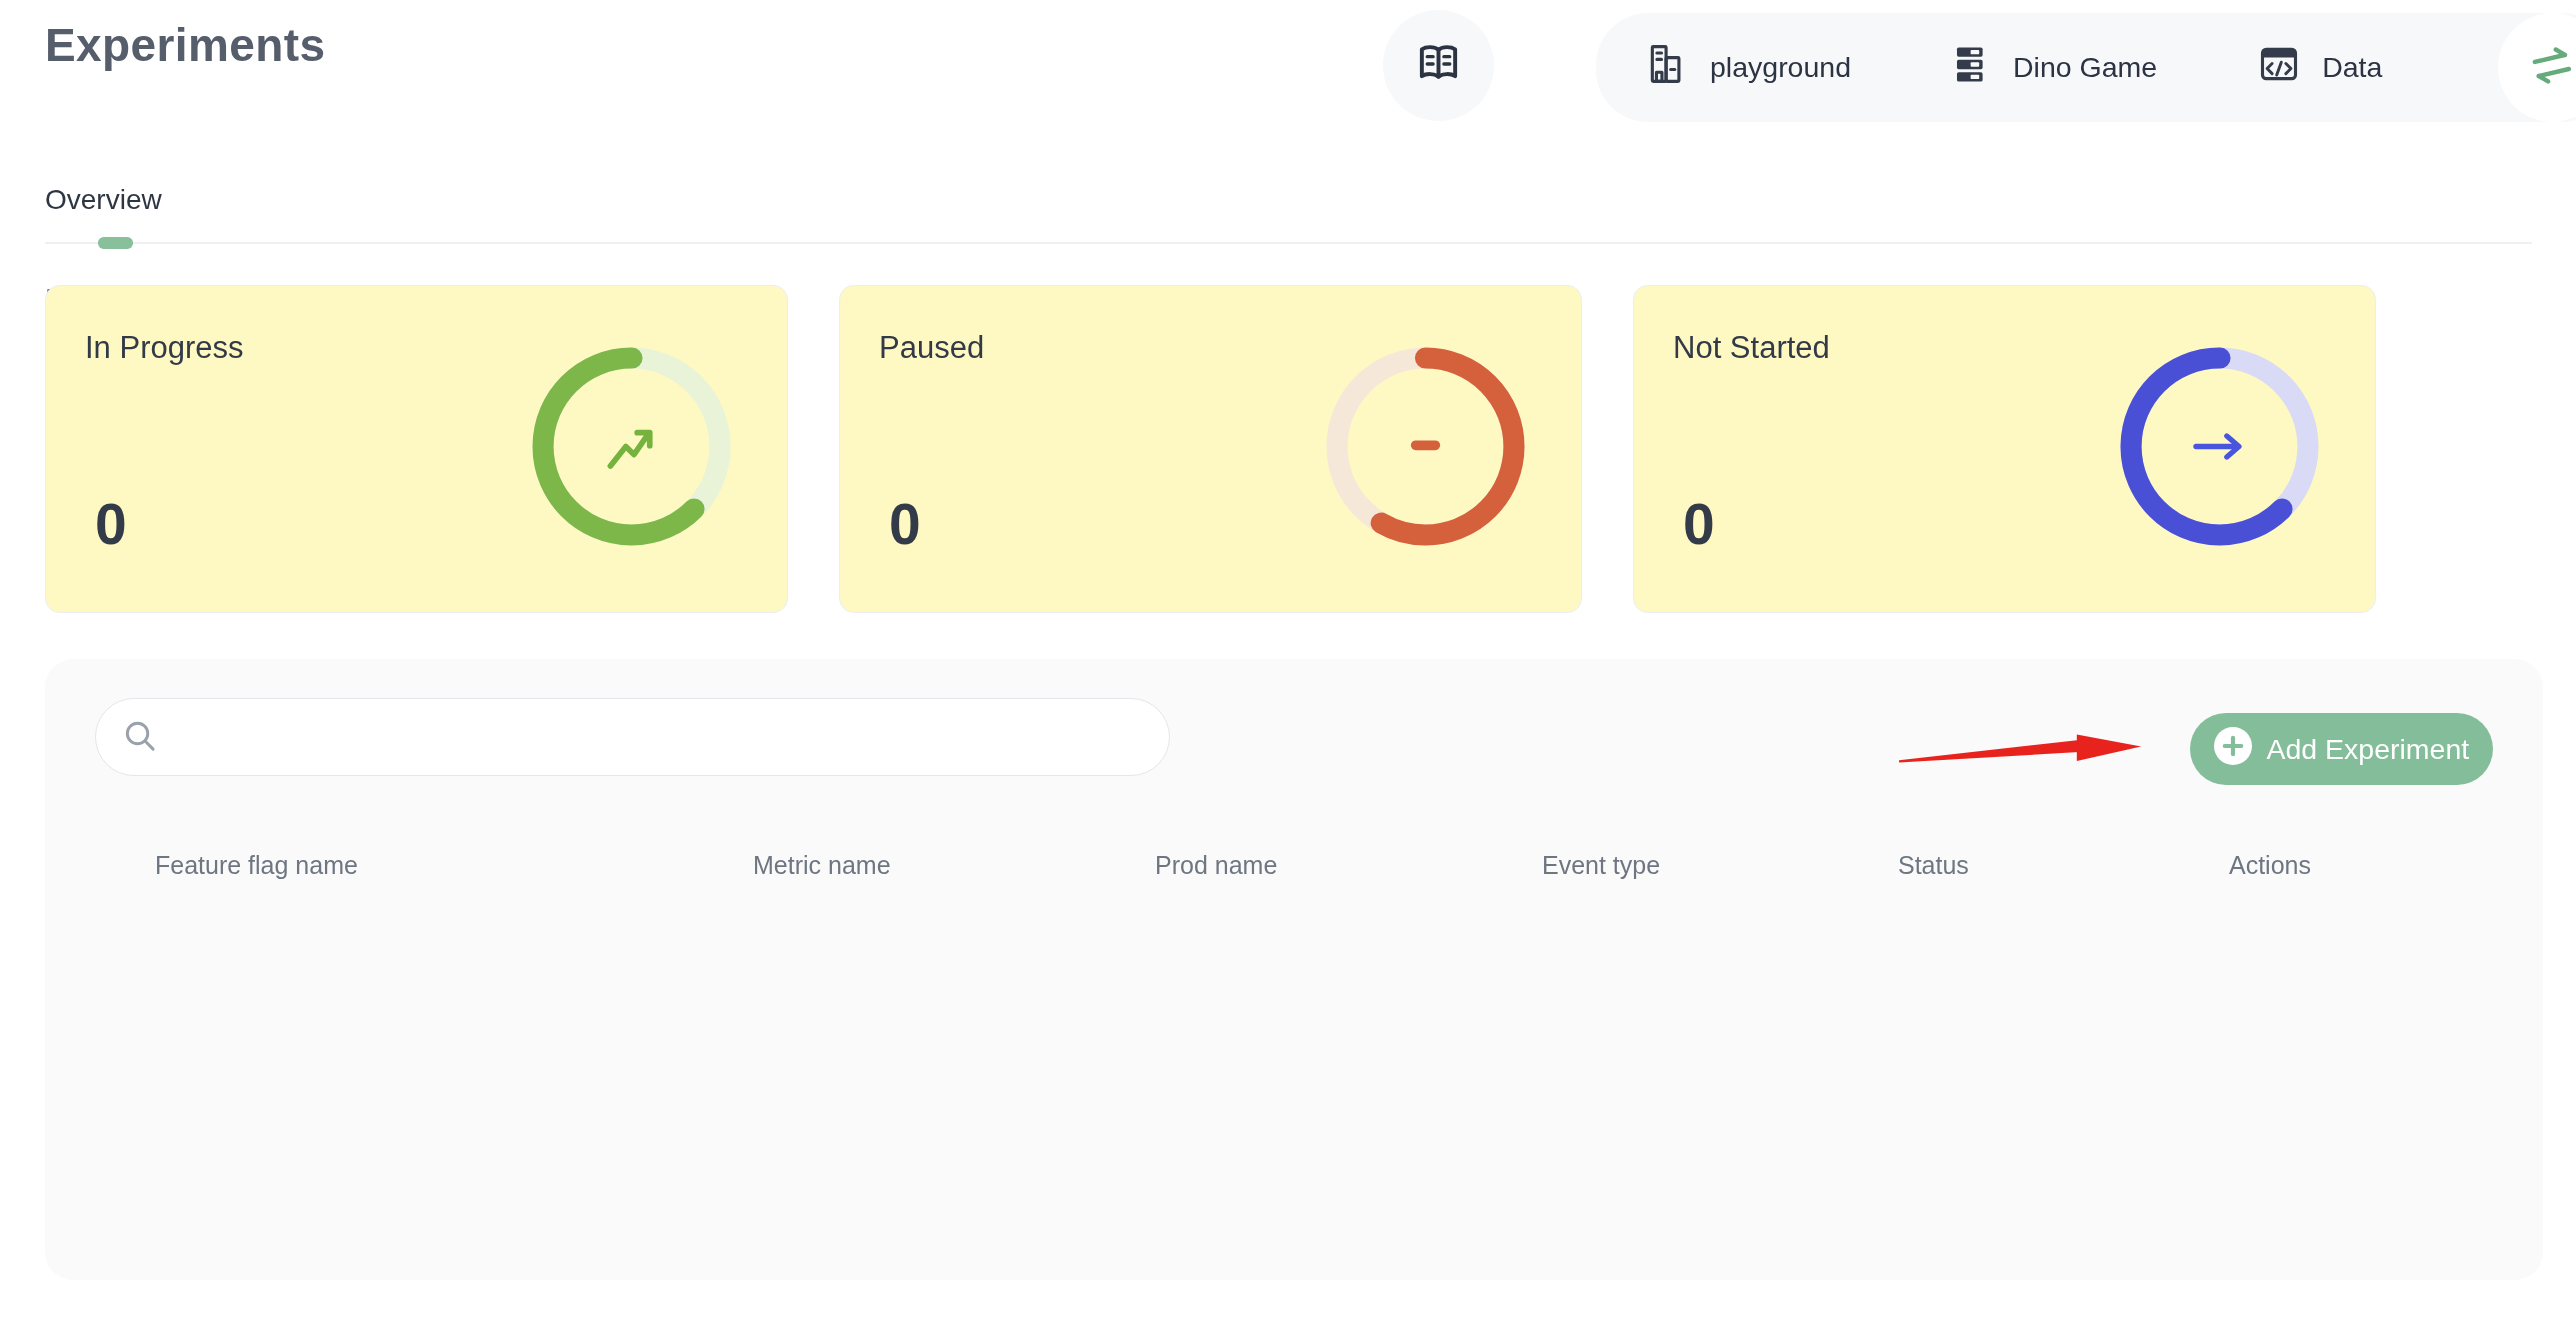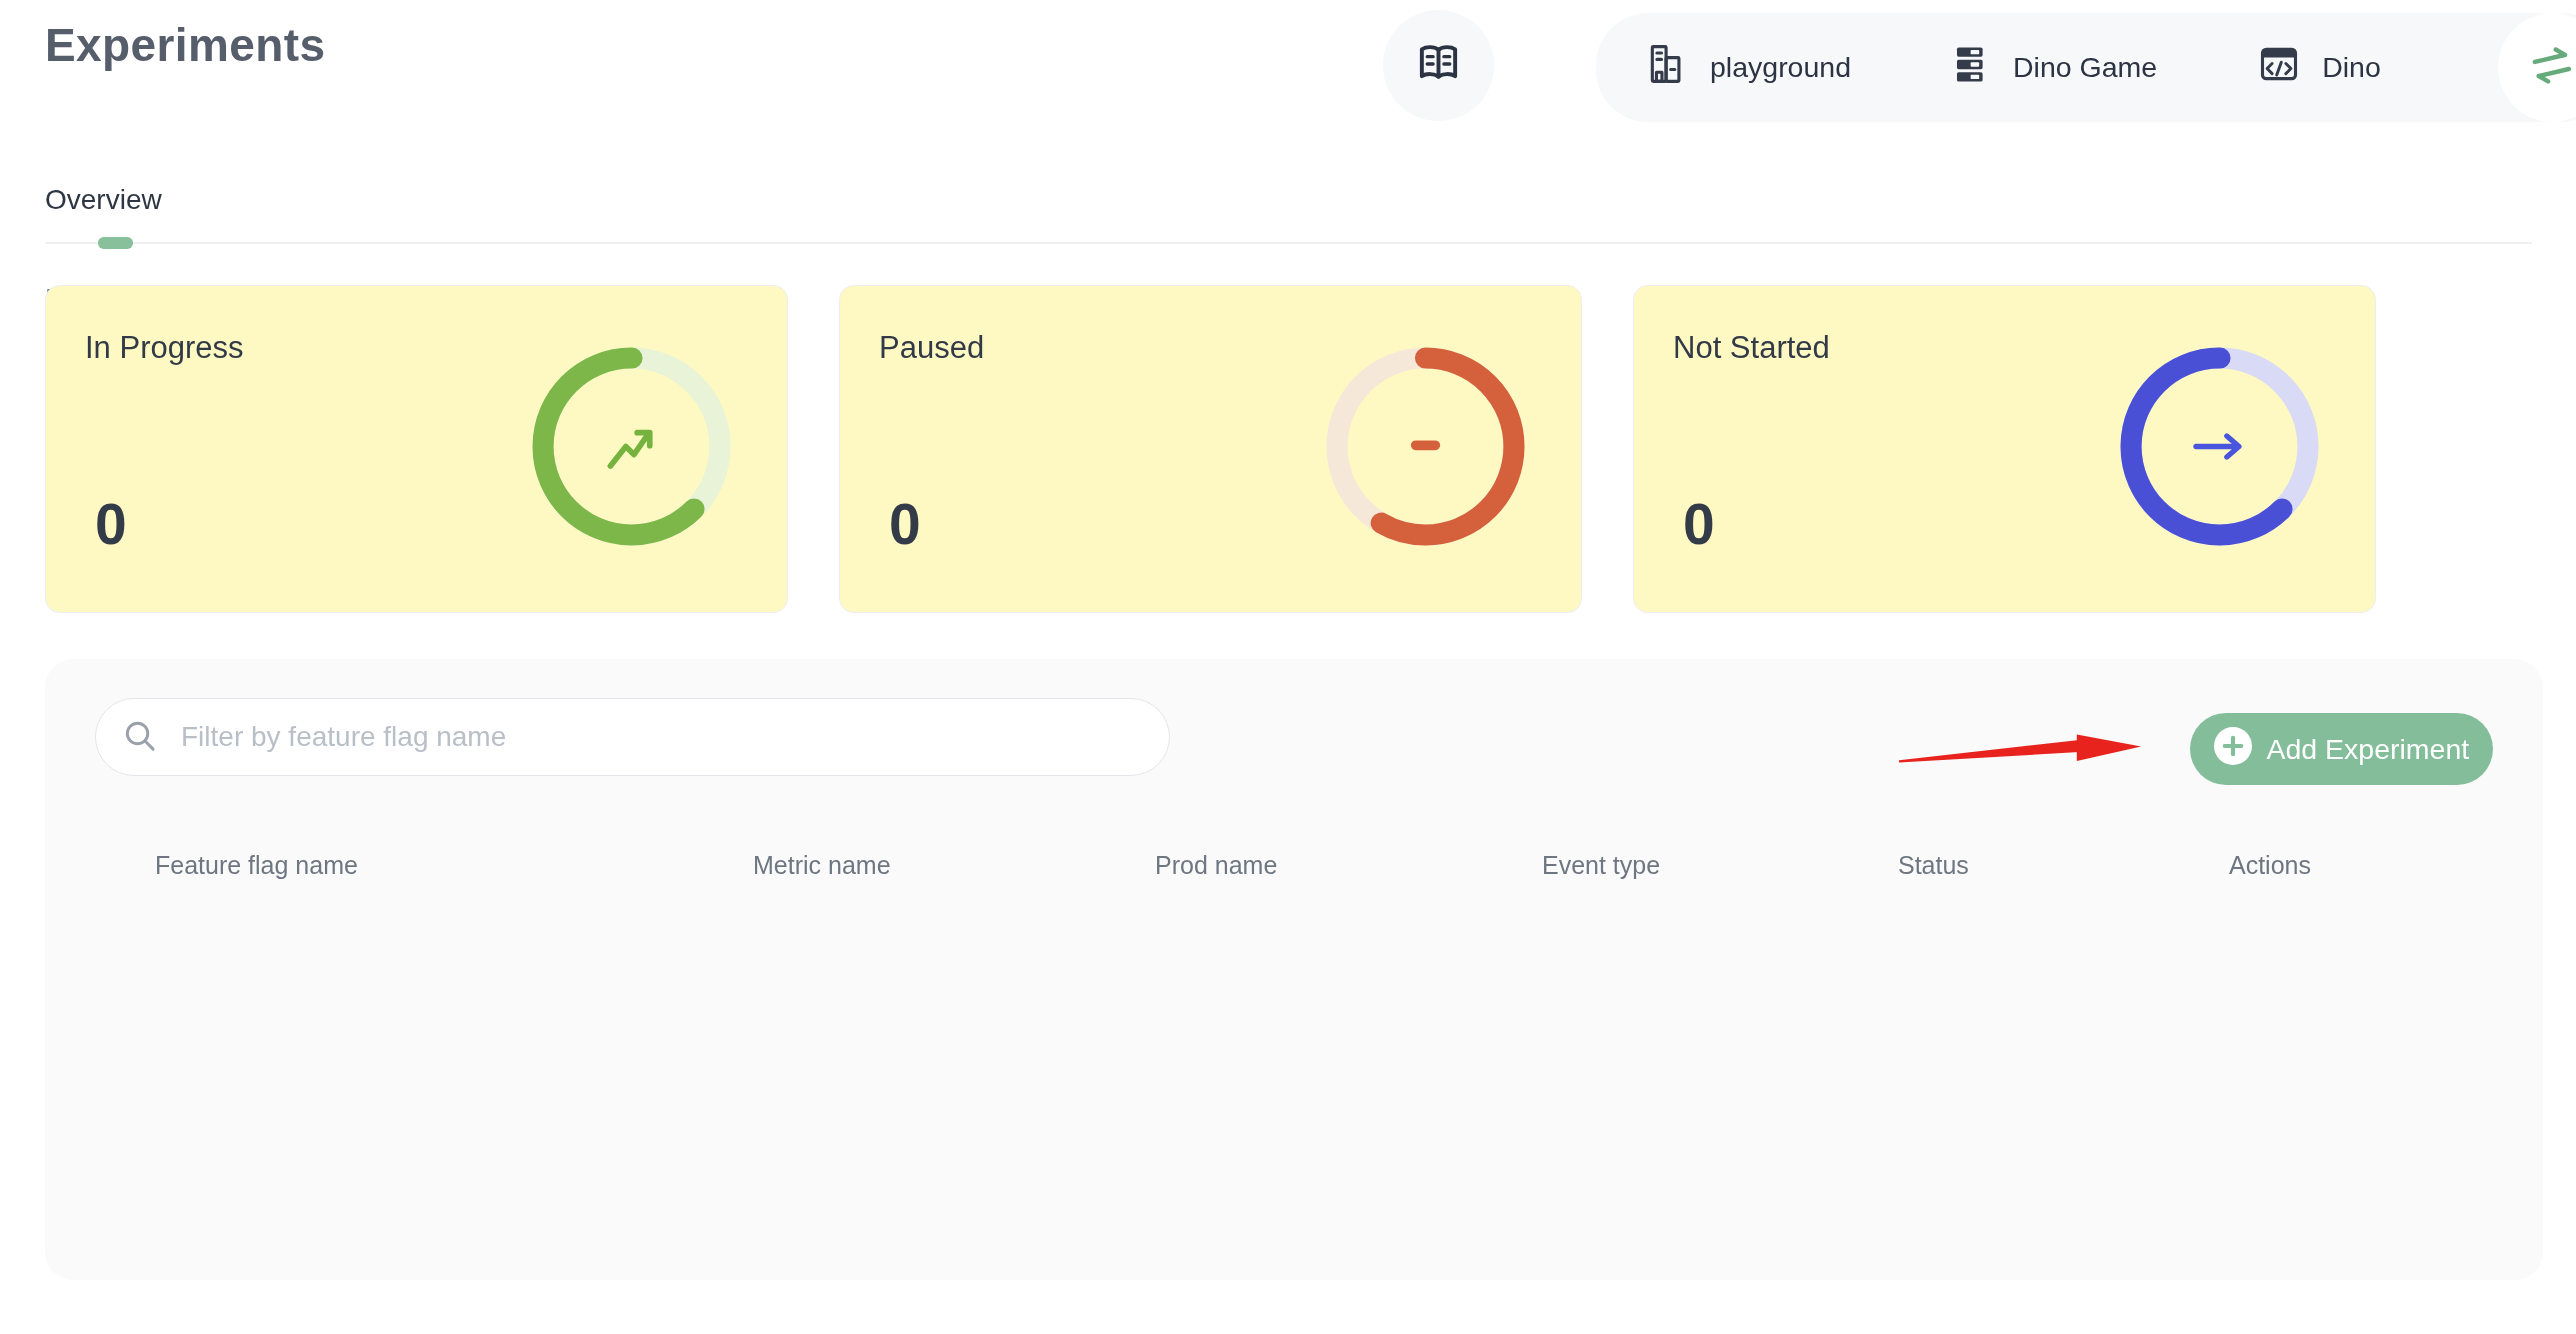--- a/index.html
+++ b/index.html
@@ -151,21 +151,21 @@
         <g fill="none" stroke="#343b4a" stroke-width="3.4" stroke-linejoin="round" stroke-linecap="round">
           <rect x="6" y="8" width="36" height="32" rx="4"></rect>
         </g>
         <g fill="none" stroke="#343b4a" stroke-width="3.2" stroke-linejoin="round" stroke-linecap="round">
           <path d="M16.5 23.5 l-5.5 5.5 5.5 5.5"></path>
           <path d="M26.5 22 l-5 14"></path>
           <path d="M31.5 23.5 l5.5 5.5 -5.5 5.5"></path>
         </g>
       </svg>
     </span>
-    <span>Dino</span>
+    <span>Data</span>
   </div>
   <button class="swap-btn">
     <span>
       <svg width="54" height="54" viewBox="0 0 48 48">
         <g transform="rotate(-13 24 24)" fill="none" stroke="#67aa7c" stroke-width="4" stroke-linecap="round" stroke-linejoin="round">
           <path d="M10 17 H37"></path>
           <path d="M30.5 10.5 L37.5 17"></path>
           <path d="M38 30 H11"></path>
           <path d="M17.5 36.5 L10.5 30"></path>
         </g>
@@ -222,21 +222,20 @@
 
   <div class="search-box">
     <span>
       <svg width="36" height="36" viewBox="0 0 44 44">
         <g fill="none" stroke="#9aa1ab" stroke-width="3.6" stroke-linecap="round">
           <circle cx="19" cy="19" r="12.5"></circle>
           <path d="M28.5 28.5 L38 38"></path>
         </g>
       </svg>
     </span>
-    <input type="text" placeholder="Filter by feature flag name" style="">
   </div>
 
   <svg class="arrow-annotation" viewBox="0 0 306 46">
     <polygon points="2,35 226,10 226,25 2,38" fill="#e8231d"></polygon>
     <polygon points="223,3 303,18 223,36" fill="#e8231d"></polygon>
   </svg>
 
   <button class="add-btn">
     <span>
       <svg width="38" height="38" viewBox="0 0 46 46">

